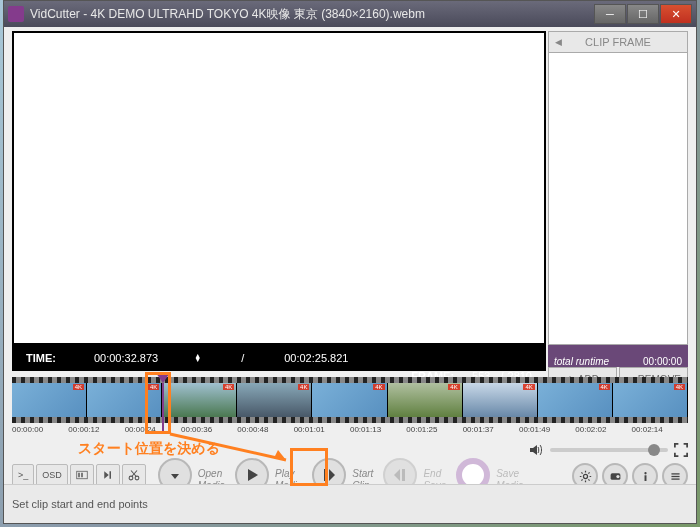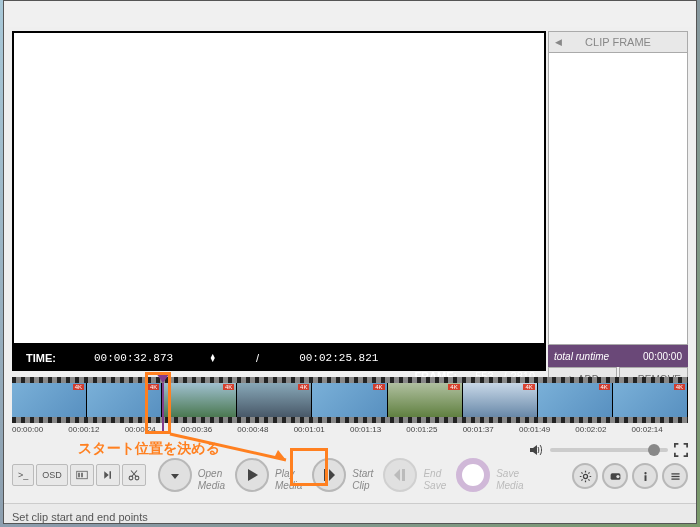--- a/index.html
+++ b/index.html
@@ -13,32 +13,32 @@
   .win-buttons { display: flex; }
   .win-btn { width: 32px; height: 20px; background: linear-gradient(#888, #666); border: 1px solid #555; margin-left: 1px; display: flex; align-items: center; justify-content: center; color: #fff; font-size: 11px; cursor: pointer; }
   .win-btn.close { background: linear-gradient(#d85030, #c03020); }
   
   .content { position: absolute; top: 26px; left: 0; right: 0; bottom: 0; background: #efefef; }
   
   .video-area { position: absolute; left: 8px; top: 4px; width: 534px; height: 340px; background: #000; }
   .video-canvas { position: absolute; left: 2px; top: 2px; right: 2px; bottom: 28px; background: #fff; }
   .video-bar { position: absolute; left: 0; right: 0; bottom: 0; height: 26px; display: flex; align-items: center; padding: 0 14px; color: #fff; font-size: 11px; gap: 32px; }
   .time-label { font-weight: bold; margin-right: 6px; }
-  .time-val { margin-right: 4px; font-family: Liberation Mono, monospace; }
+  .time-val { margin-right: 4px; }
   .spinner { display: inline-flex; flex-direction: column; margin-right: 8px; line-height: 4px; font-size: 7px; }
   .frame-section { margin-left: auto; display: flex; align-items: center; margin-top: 36px; }
   .frame-label { font-weight: bold; margin-right: 18px; }
   .frame-val { margin-right: 6px; }
   .frame-slash { margin: 0 4px; }
   
   .right-panel { position: absolute; right: 8px; top: 4px; width: 140px; }
   .clip-header { height: 22px; background: #e8e8e8; border: 1px solid #aaa; display: flex; align-items: center; justify-content: center; font-size: 11px; color: #888; position: relative; }
   .clip-collapse { position: absolute; left: 6px; font-size: 9px; color: #888; }
   .clip-list { height: 292px; background: #fff; border: 1px solid #aaa; border-top: none; }
-  .runtime-bar { height: 22px; background: #6a4878; color: #fff; display: flex; align-items: center; padding: 0 6px; font-size: 10px; font-style: italic; }
+  .runtime-bar { height: 22px; background: #6a4878; color: #fff; display: flex; align-items: flex-end; padding: 0 6px; font-size: 10px; font-style: italic; }
   .runtime-bar span:last-child { margin-left: auto; font-style: normal; }
   .add-remove { display: flex; height: 24px; }
   .add-btn, .remove-btn { flex: 1; background: #e8e8e8; border: 1px solid #aaa; font-size: 10px; display: flex; align-items: center; justify-content: center; cursor: pointer; color: #666; }
   .add-btn { margin-right: 2px; }
   .plus-minus { font-weight: bold; margin-right: 4px; font-size: 13px; }
   
   .timeline { position: absolute; left: 8px; right: 8px; top: 350px; height: 58px; }
   .film-strip { height: 46px; background: #222; position: relative; border-top: 6px solid #222; border-bottom: 6px solid #222; display: flex; }
   .film-strip::before, .film-strip::after { content: ""; position: absolute; left: 0; right: 0; height: 6px; background: repeating-linear-gradient(90deg, #222 0 4px, #888 4px 9px); }
   .film-strip::before { top: -6px; }
@@ -68,31 +68,40 @@
   .tool-item.disabled .big-o { border-color: #d0b8d8; }
   
   .right-controls { position: absolute; right: 8px; bottom: 26px; height: 60px; width: 160px; }
   .volume-row { display: flex; align-items: center; height: 26px; }
   .vol-track { flex: 1; height: 4px; background: #ccc; margin: 0 6px; position: relative; border-radius: 2px; }
   .vol-thumb { position: absolute; right: 8px; top: -4px; width: 12px; height: 12px; background: #888; border-radius: 50%; }
   .util-row { display: flex; justify-content: flex-end; gap: 4px; }
   .util-btn { width: 26px; height: 26px; border-radius: 50%; background: #e0e0e0; border: 2px solid #b8b8b8; display: flex; align-items: center; justify-content: center; cursor: pointer; }
   .util-btn svg { width: 13px; height: 13px; fill: #444; }
   
-  .statusbar { position: absolute; left: 0; right: 0; bottom: 0; height: 20px; background: #eaeaea; border-top: 1px solid #ccc; display: flex; align-items: flex-end; padding: 0 8px; font-size: 11px; color: #555; }
+  .statusbar { position: absolute; left: 0; right: 0; bottom: 0; height: 39px; background: #eaeaea; border-top: 1px solid #ccc; display: flex; align-items: center; padding: 0 8px; font-size: 11px; color: #555; }
   
   .anno-box1 { position: absolute; left: 145px; top: 372px; width: 26px; height: 62px; border: 3px solid #ff8020; z-index: 20; pointer-events: none; }
   .anno-box2 { position: absolute; left: 290px; top: 448px; width: 38px; height: 38px; border: 3px solid #ff8020; z-index: 20; pointer-events: none; }
   .anno-text { position: absolute; left: 78px; top: 440px; font-size: 14px; color: #ff8020; font-weight: bold; z-index: 20; pointer-events: none; }
   .anno-arrow { position: absolute; left: 168px; top: 432px; z-index: 20; pointer-events: none; }
 </style>
 </head>
 <body>
 
 <div class="window">
+  <div class="titlebar">
+    <div class="title-icon"></div>
+    <div class="title-text">VidCutter - 4K DEMO ULTRAHD TOKYO 4K映像 東京 (3840×2160).webm</div>
+    <div class="win-buttons">
+      <div class="win-btn">─</div>
+      <div class="win-btn">☐</div>
+      <div class="win-btn close">✕</div>
+    </div>
+  </div>
 
   <div class="content">
     <div class="video-area">
       <div class="video-canvas"></div>
       <div class="video-bar">
         <span class="time-label">TIME:</span>
         <span class="time-val">00:00:32.873</span>
         <span class="spinner">
             <span>▲</span>
             <span>▼</span>

